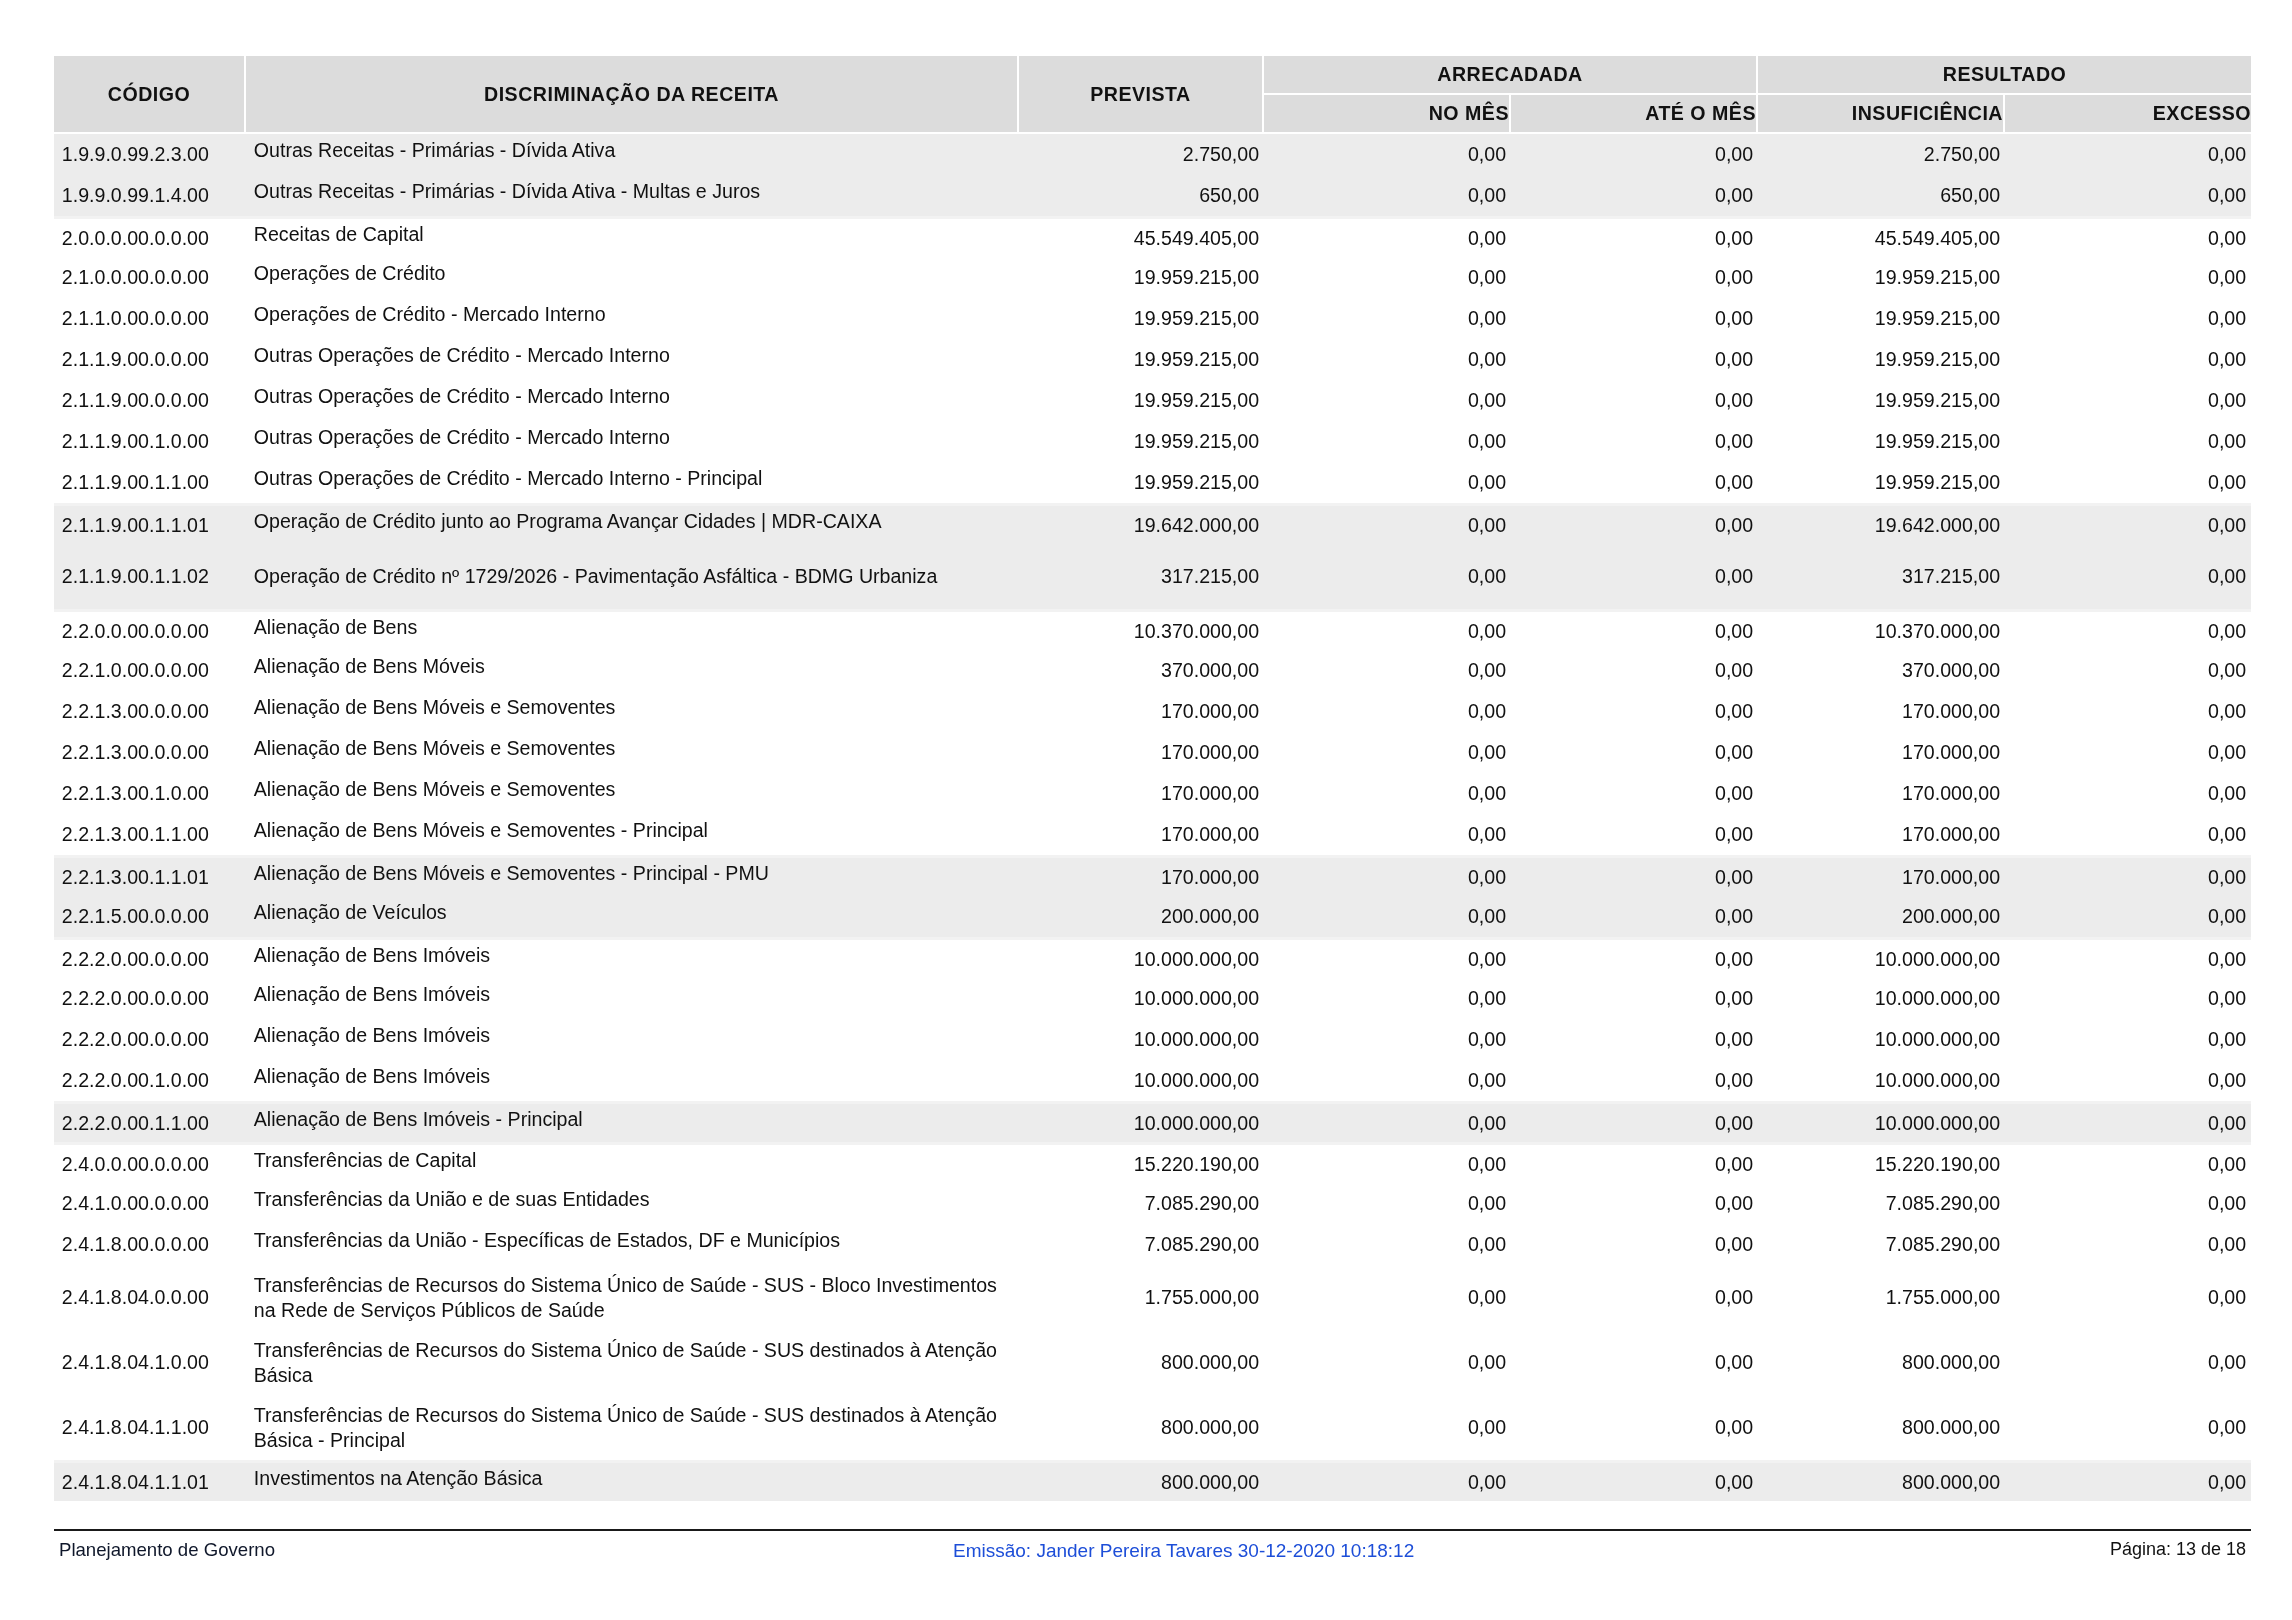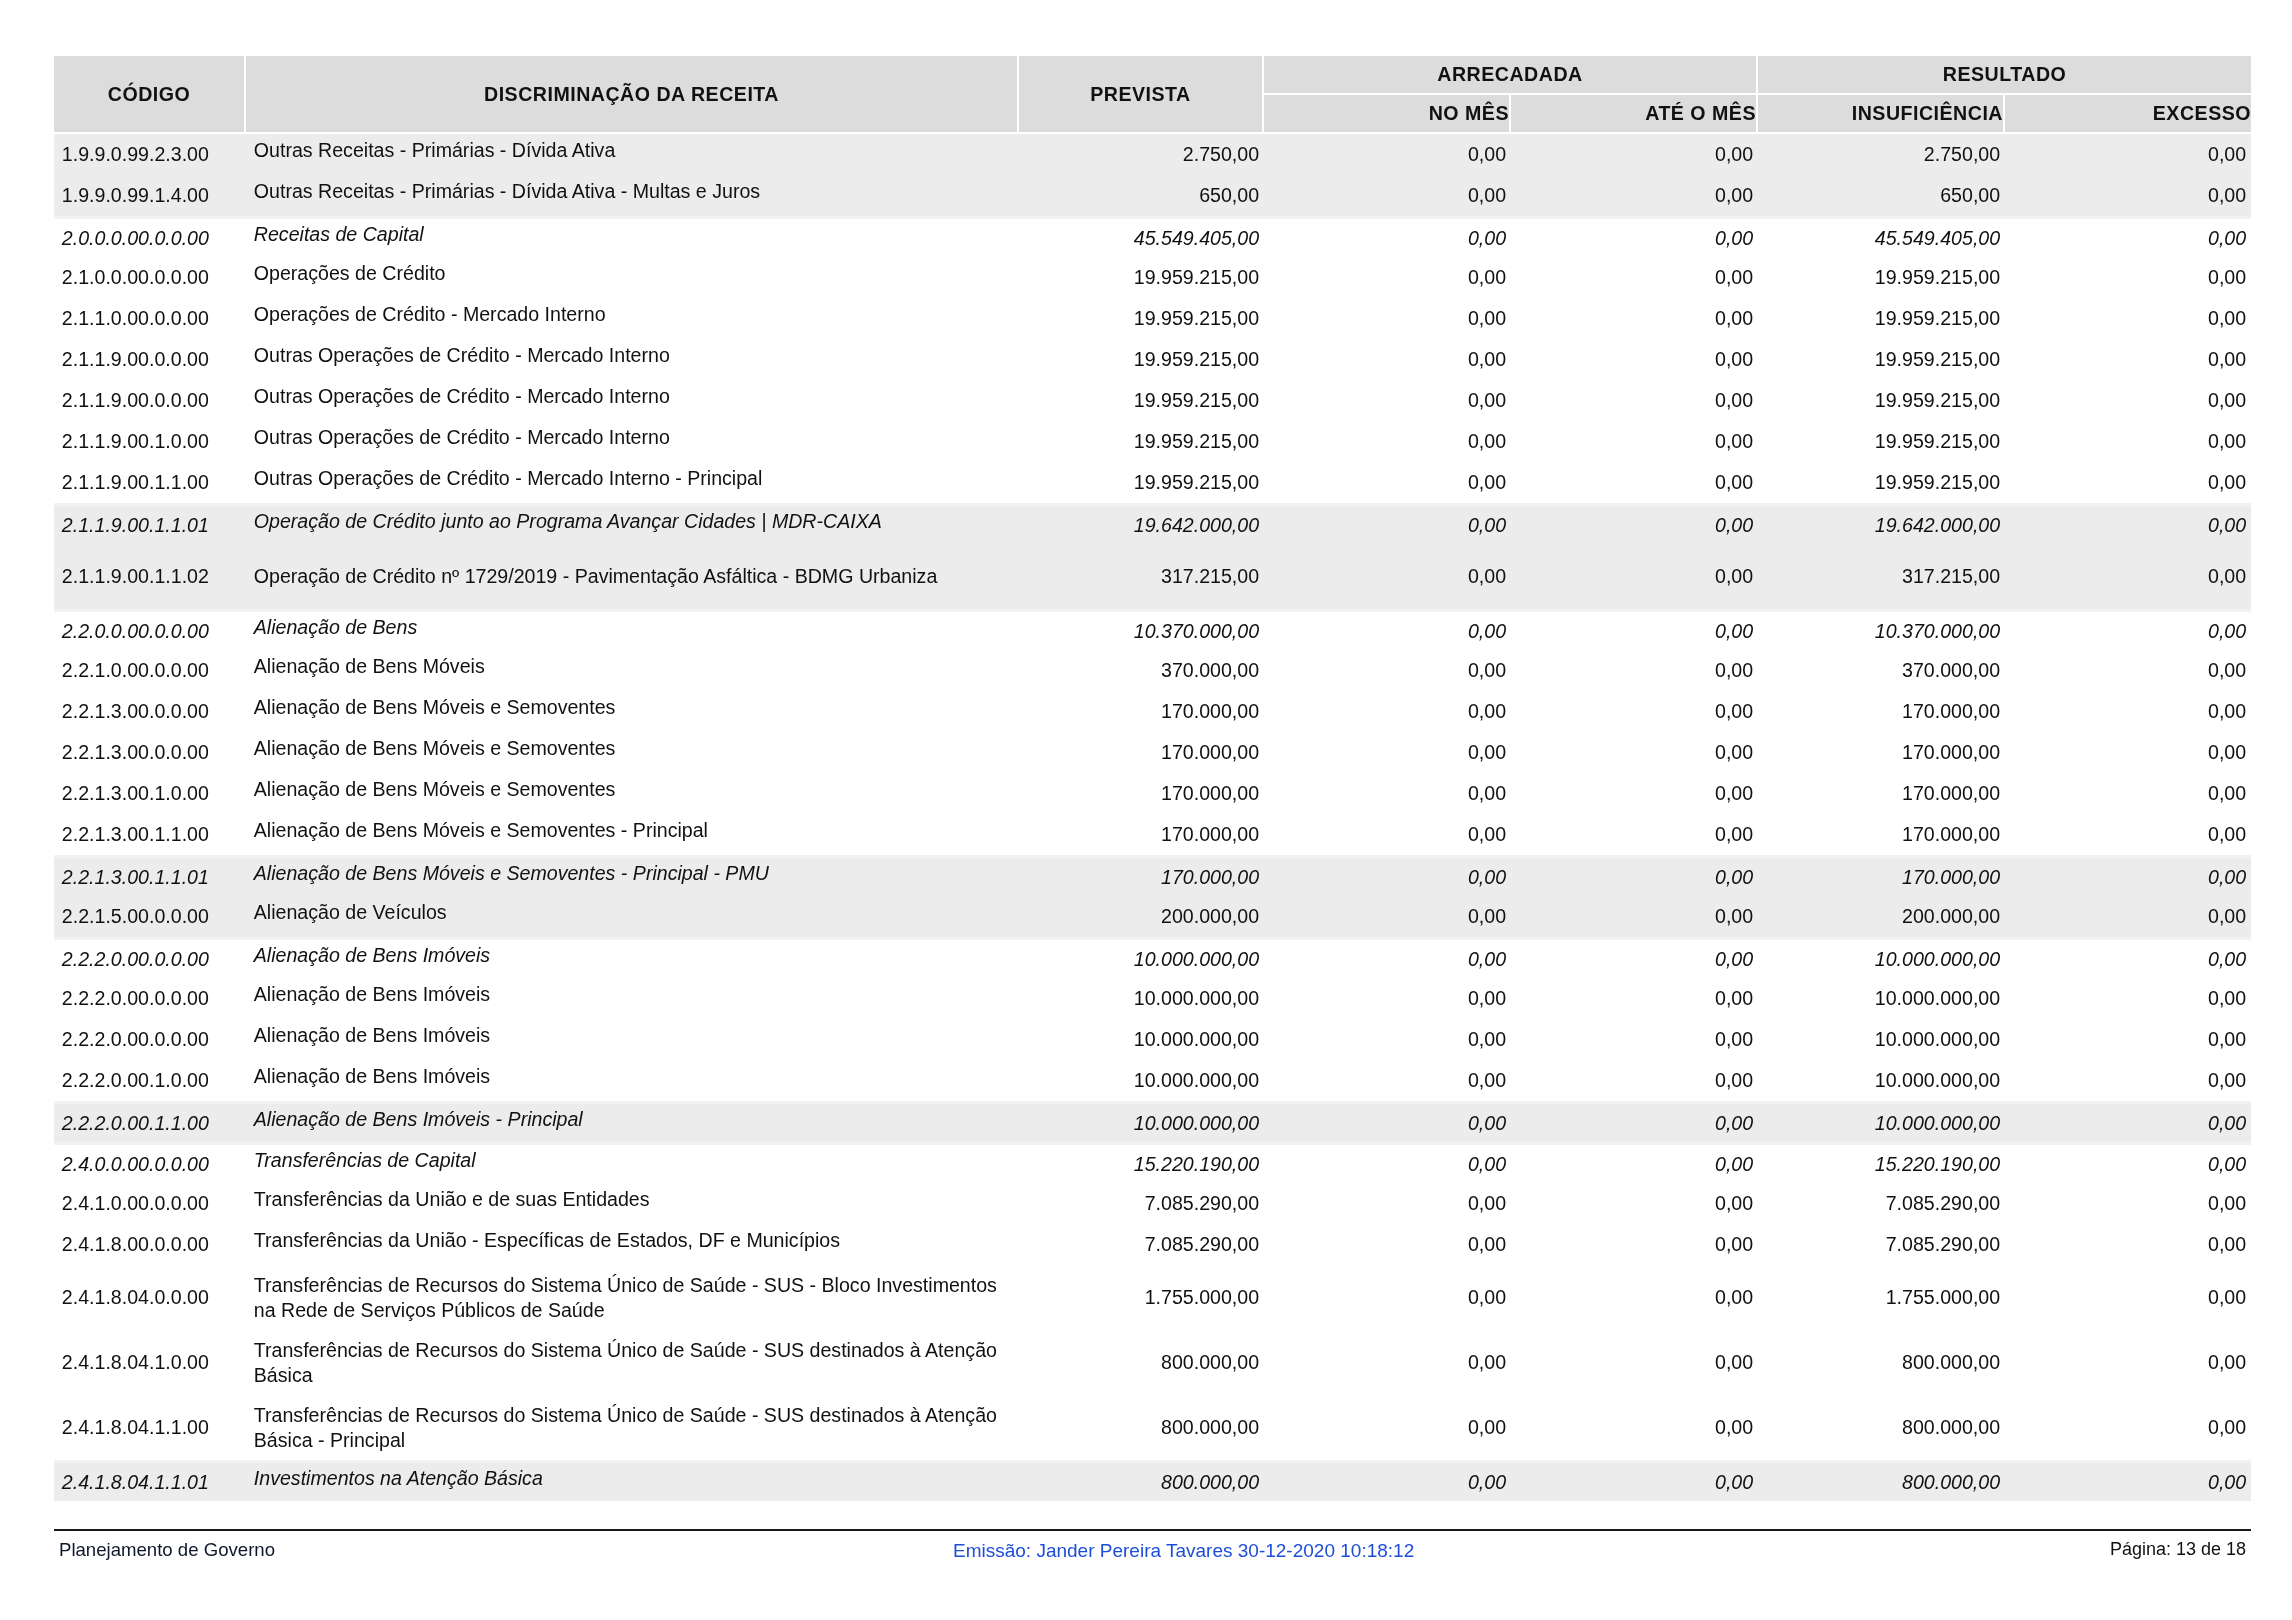--- a/index.html
+++ b/index.html
@@ -29,21 +29,21 @@
   thead tr.h2 th { height: 37px; text-align: right; }
   thead tr.h2 th:last-child { border-right: none; }
 
   tbody td {
     font-size: 19.6px; padding: 0 3.9px; vertical-align: middle; line-height: 24.5px;
     white-space: normal;
   }
   tbody tr { height: 41px; }
   tbody tr.tall { height: 65px; }
   tbody tr.shade td { background: #ececec; }
-  tbody tr.sep-top td { border-top: 3.9px solid #f2f2f2; font-style: italic; }
+  tbody tr.sep-top td { border-top: 3.9px solid #f2f2f2; }
   td.cod { padding-left: 7.8px; white-space: nowrap; }
   td.desc { padding-left: 7.8px; padding-right: 13.7px; margin-left: 36px; }
   td.desc span { position: relative; top: -3.9px; display: inline-block; }
   tbody tr.tall td.desc span { top: 0; }
   td.num { text-align: right; padding-right: 4.9px; white-space: nowrap; }
 
   .footer-line {
     position: absolute; left: 54px; top: 1529px; width: 2197px; height: 2px; background: #1a1a1a;
   }
   .footer-left {
@@ -171,21 +171,21 @@
           <td class="cod">2.1.1.9.00.1.1.01</td>
           <td class="desc"><span>Operação de Crédito junto ao Programa Avançar Cidades | MDR-CAIXA</span></td>
           <td class="num">19.642.000,00</td>
           <td class="num">0,00</td>
           <td class="num">0,00</td>
           <td class="num">19.642.000,00</td>
           <td class="num">0,00</td>
         </tr>
         <tr class="shade tall">
           <td class="cod">2.1.1.9.00.1.1.02</td>
-          <td class="desc"><span>Operação de Crédito nº 1729/2019 - Pavimentação Asfáltica - BDMG Urbaniza</span></td>
+          <td class="desc"><span>Operação de Crédito nº 1729/2026 - Pavimentação Asfáltica - BDMG Urbaniza</span></td>
           <td class="num">317.215,00</td>
           <td class="num">0,00</td>
           <td class="num">0,00</td>
           <td class="num">317.215,00</td>
           <td class="num">0,00</td>
         </tr>
         <tr class="sep-top">
           <td class="cod">2.2.0.0.00.0.0.00</td>
           <td class="desc"><span>Alienação de Bens</span></td>
           <td class="num">10.370.000,00</td>

